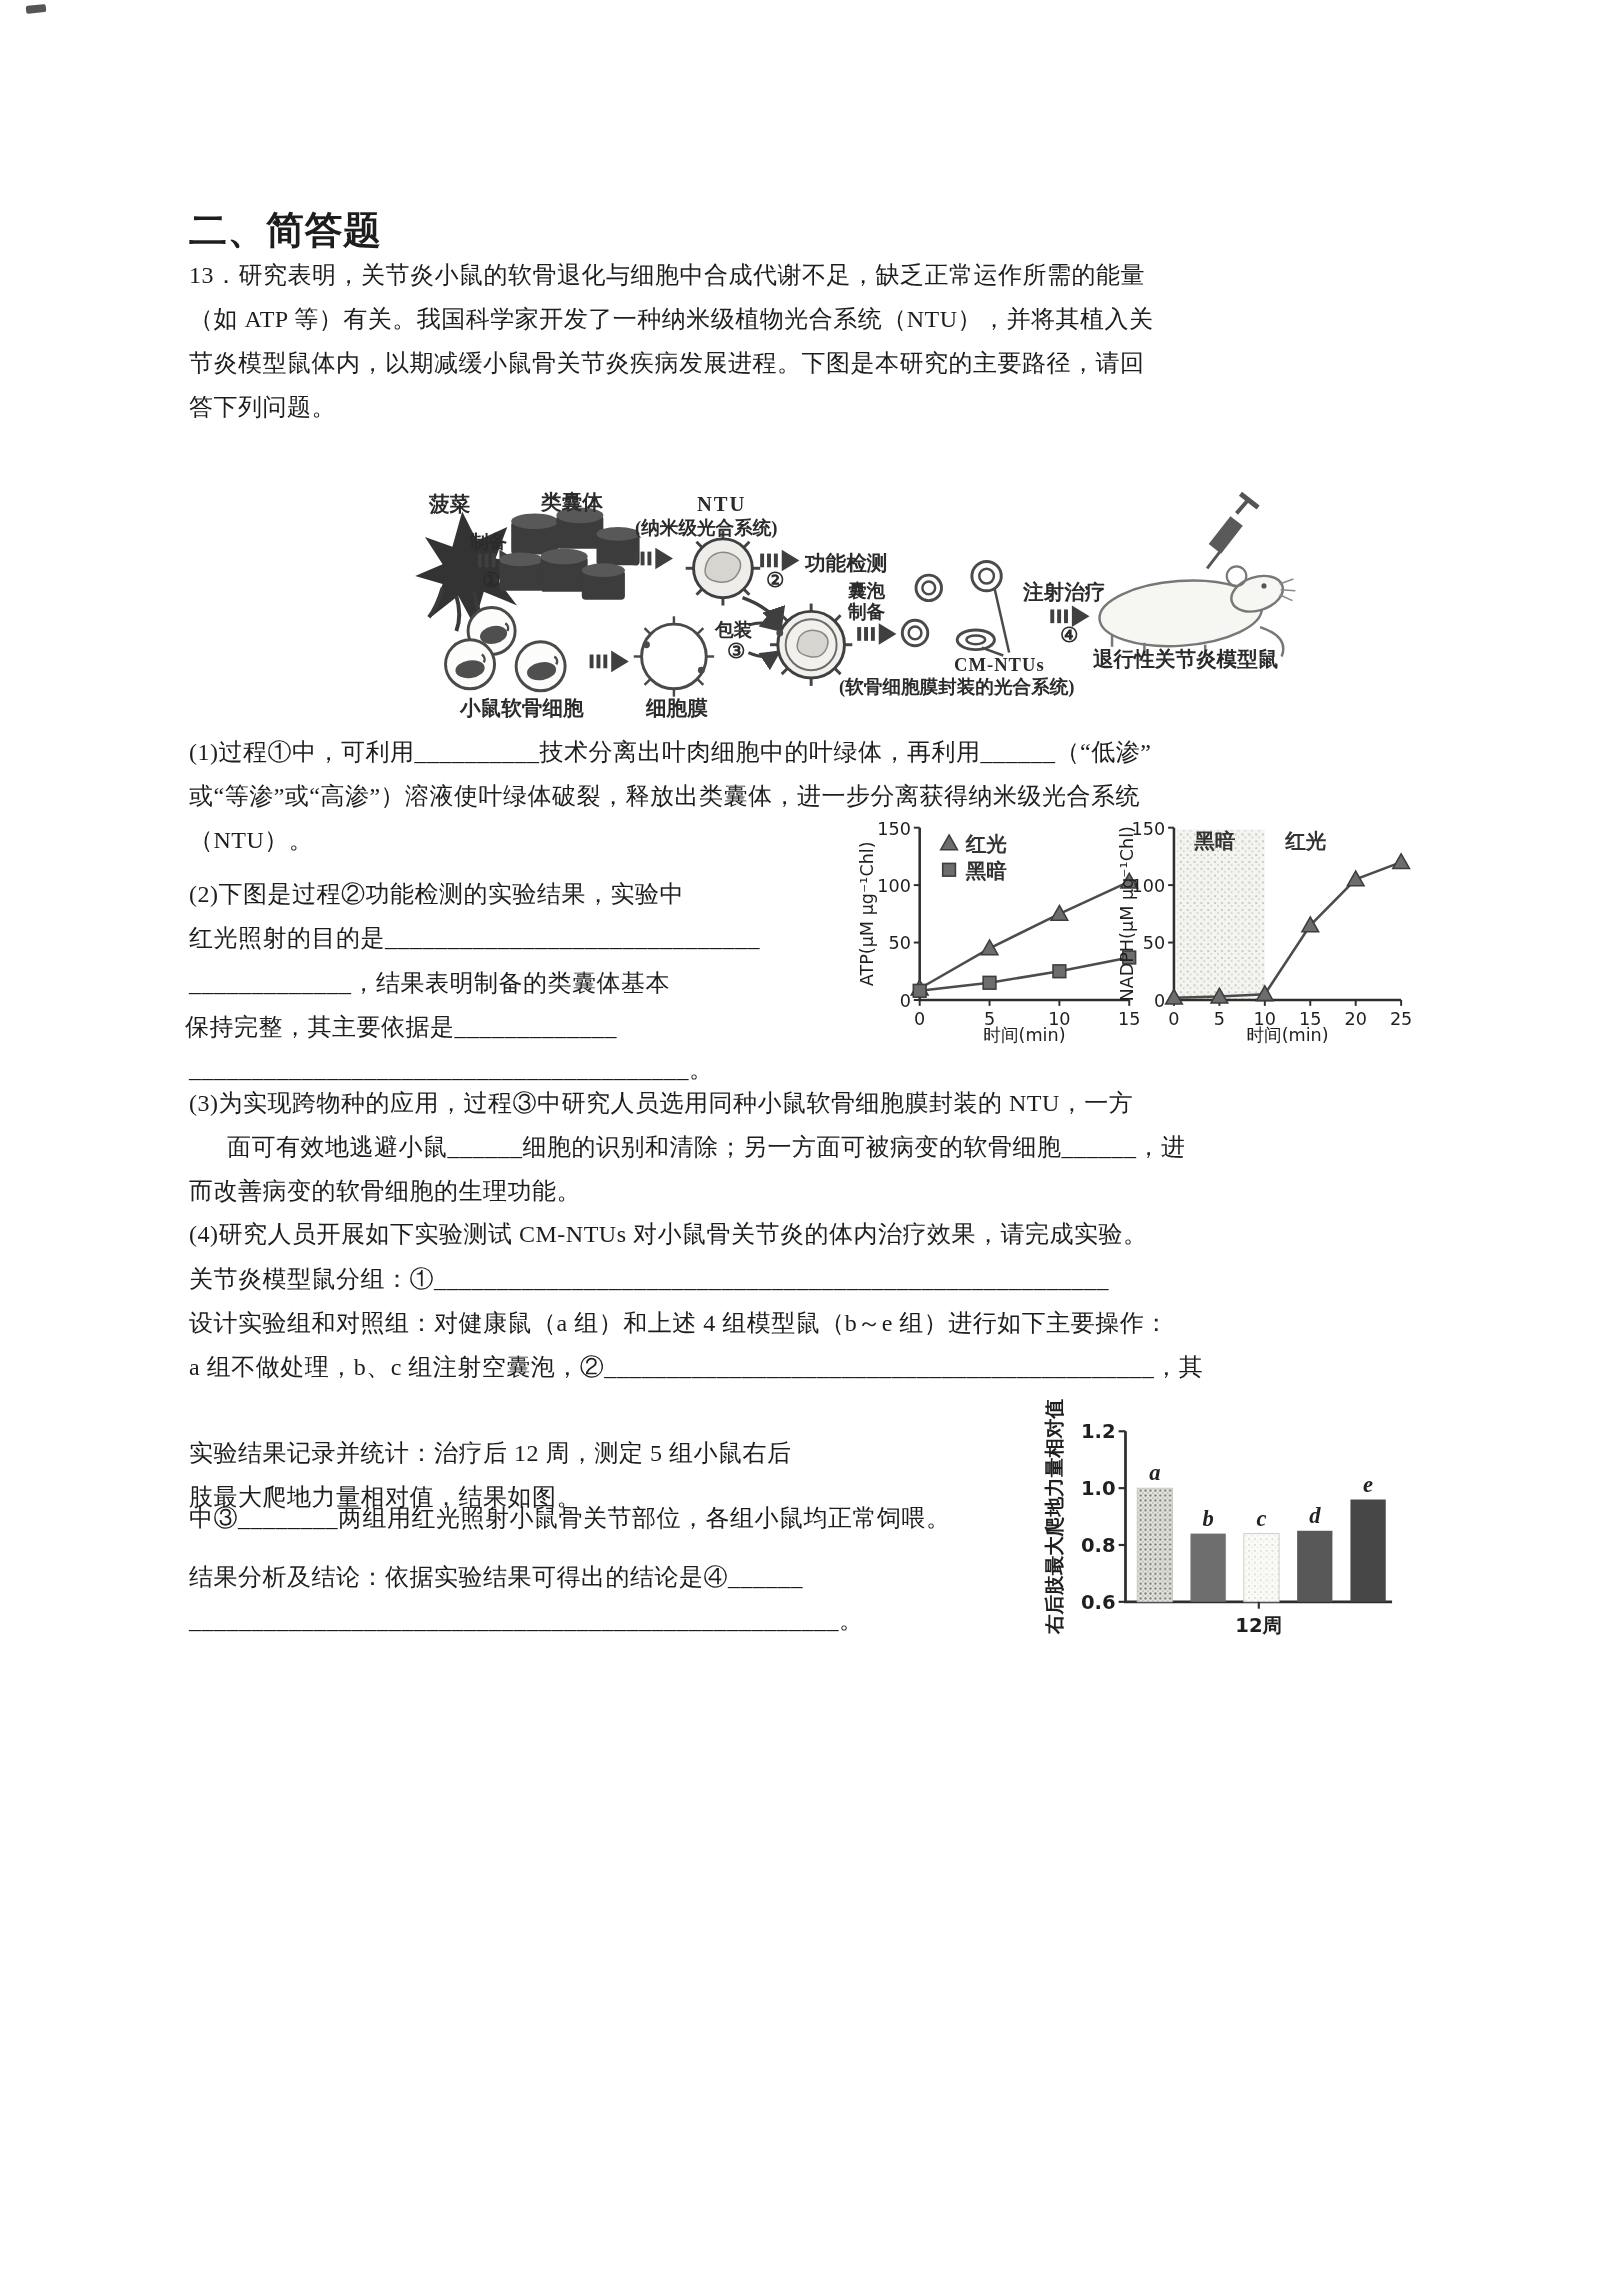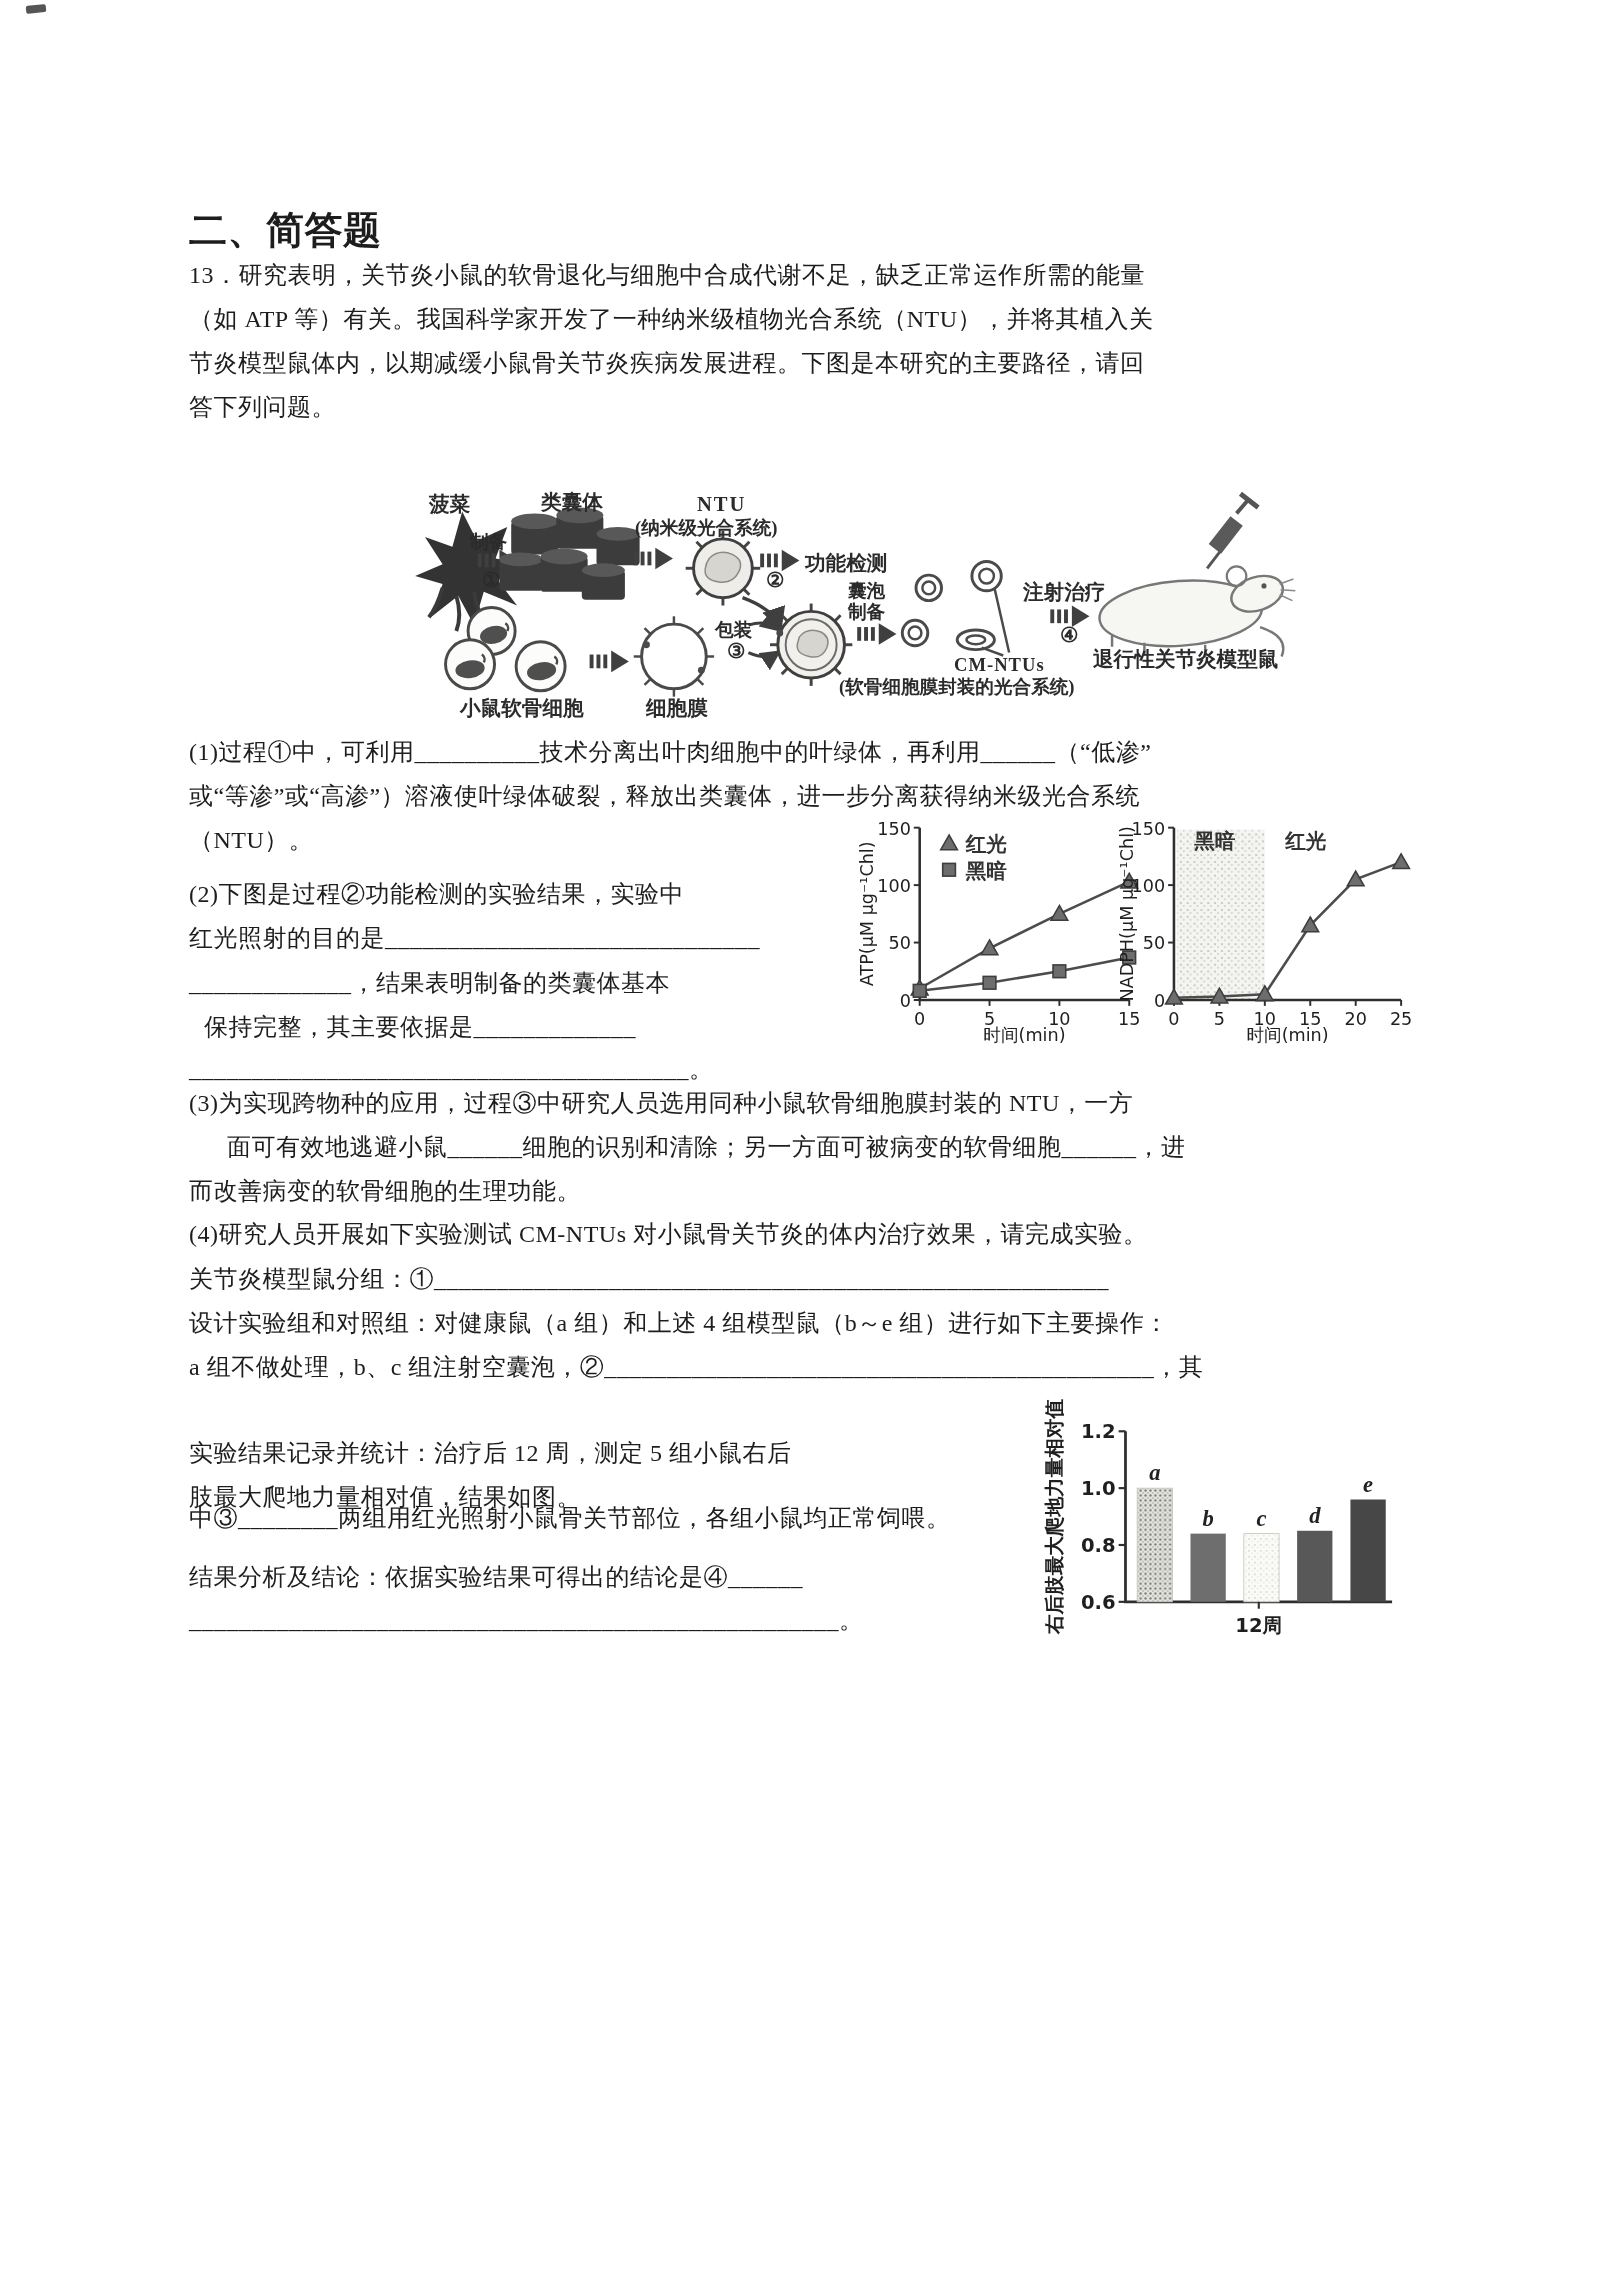--- a/index.html
+++ b/index.html
@@ -226,21 +226,21 @@
   <div class="dlabel" style="left:868px;top:171px;">退行性关节炎模型鼠</div>
 </div>
 
 <div class="ln" style="left:189px;top:730px;">(1)过程①中，可利用__________技术分离出叶肉细胞中的叶绿体，再利用______（“低渗”</div>
 <div class="ln" style="left:189px;top:774px;">或“等渗”或“高渗”）溶液使叶绿体破裂，释放出类囊体，进一步分离获得纳米级光合系统</div>
 <div class="ln" style="left:189px;top:818px;">（NTU）。</div>
 
 <div class="ln" style="left:189px;top:872px;">(2)下图是过程②功能检测的实验结果，实验中</div>
 <div class="ln" style="left:189px;top:916px;">红光照射的目的是______________________________</div>
 <div class="ln" style="left:189px;top:961px;">_____________，结果表明制备的类囊体基本</div>
-<div class="ln" style="left:204px;top:1005px;">保持完整，其主要依据是_____________</div>
+<div class="ln" style="left:185px;top:1005px;">保持完整，其主要依据是_____________</div>
 <div class="ln" style="left:189px;top:1047px;">________________________________________。</div>
 
 <div class="chart" style="left:857px;top:812px;">
   <svg width="284" height="235" viewBox="0 0 290 240">
       <defs>
 <pattern id="stipA" width="5" height="5" patternUnits="userSpaceOnUse">
           <rect width="5" height="5" fill="#e5e5e0"></rect>
           <circle cx="1.5" cy="1.5" r="1.2" fill="#7d7d76"></circle>
           <circle cx="4" cy="4" r="0.8" fill="#9a9a93"></circle>
         </pattern>

